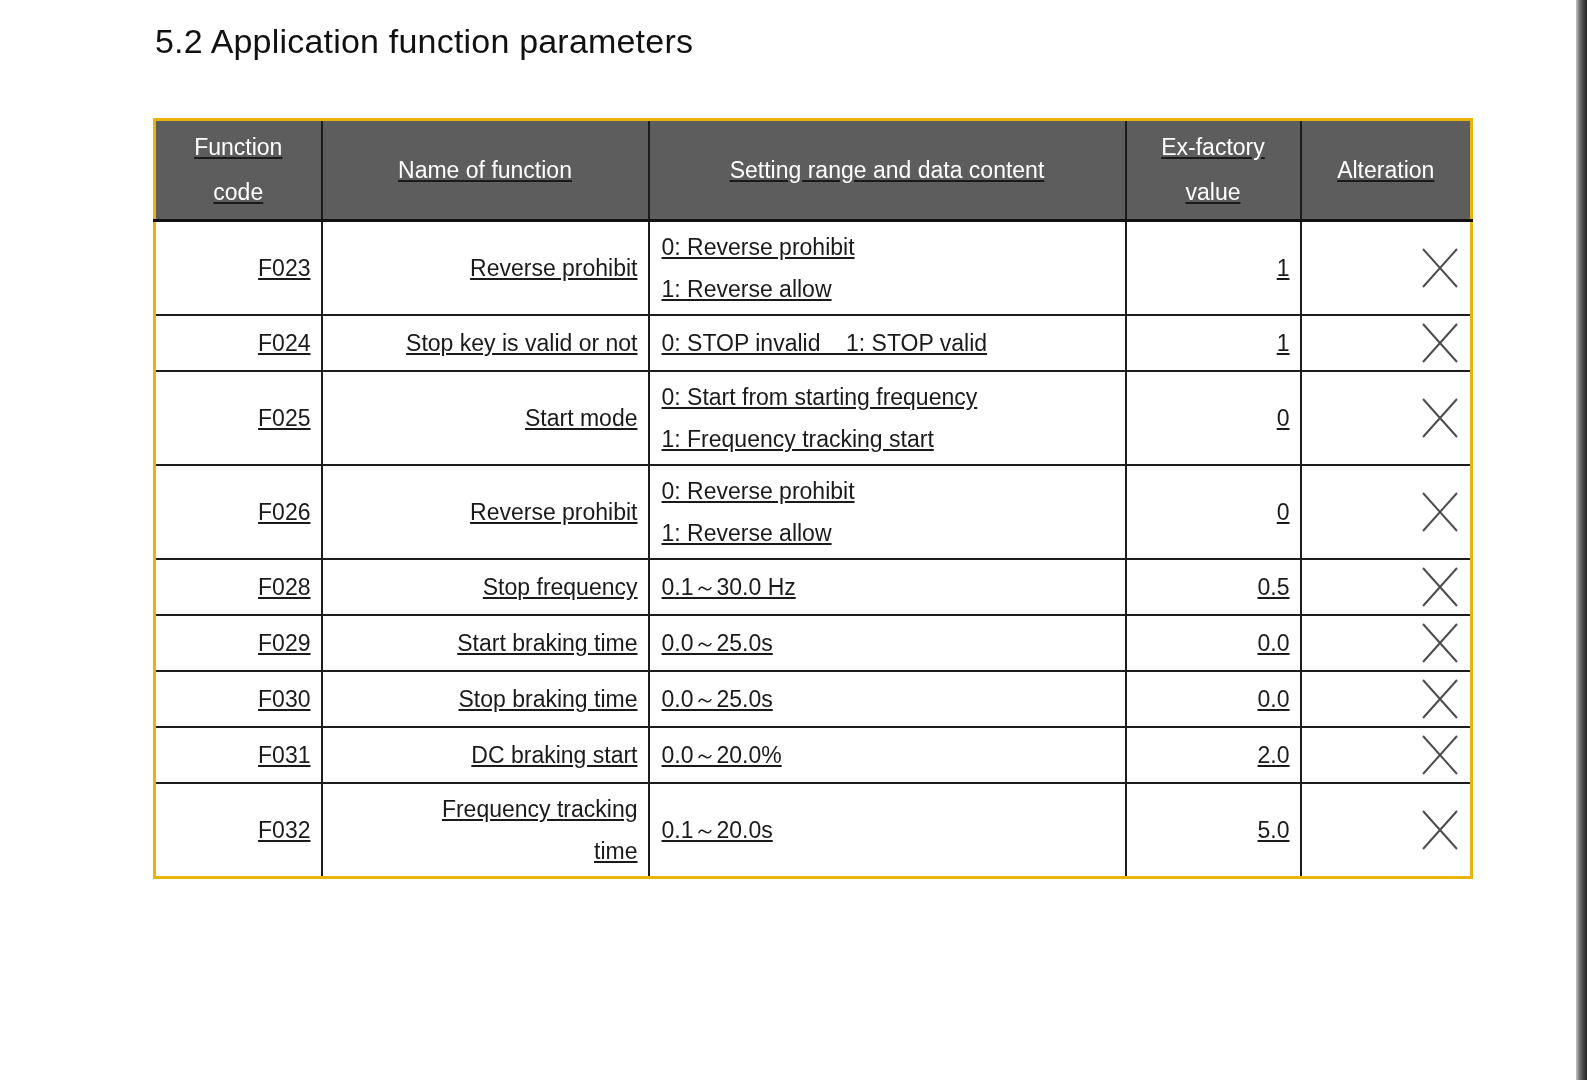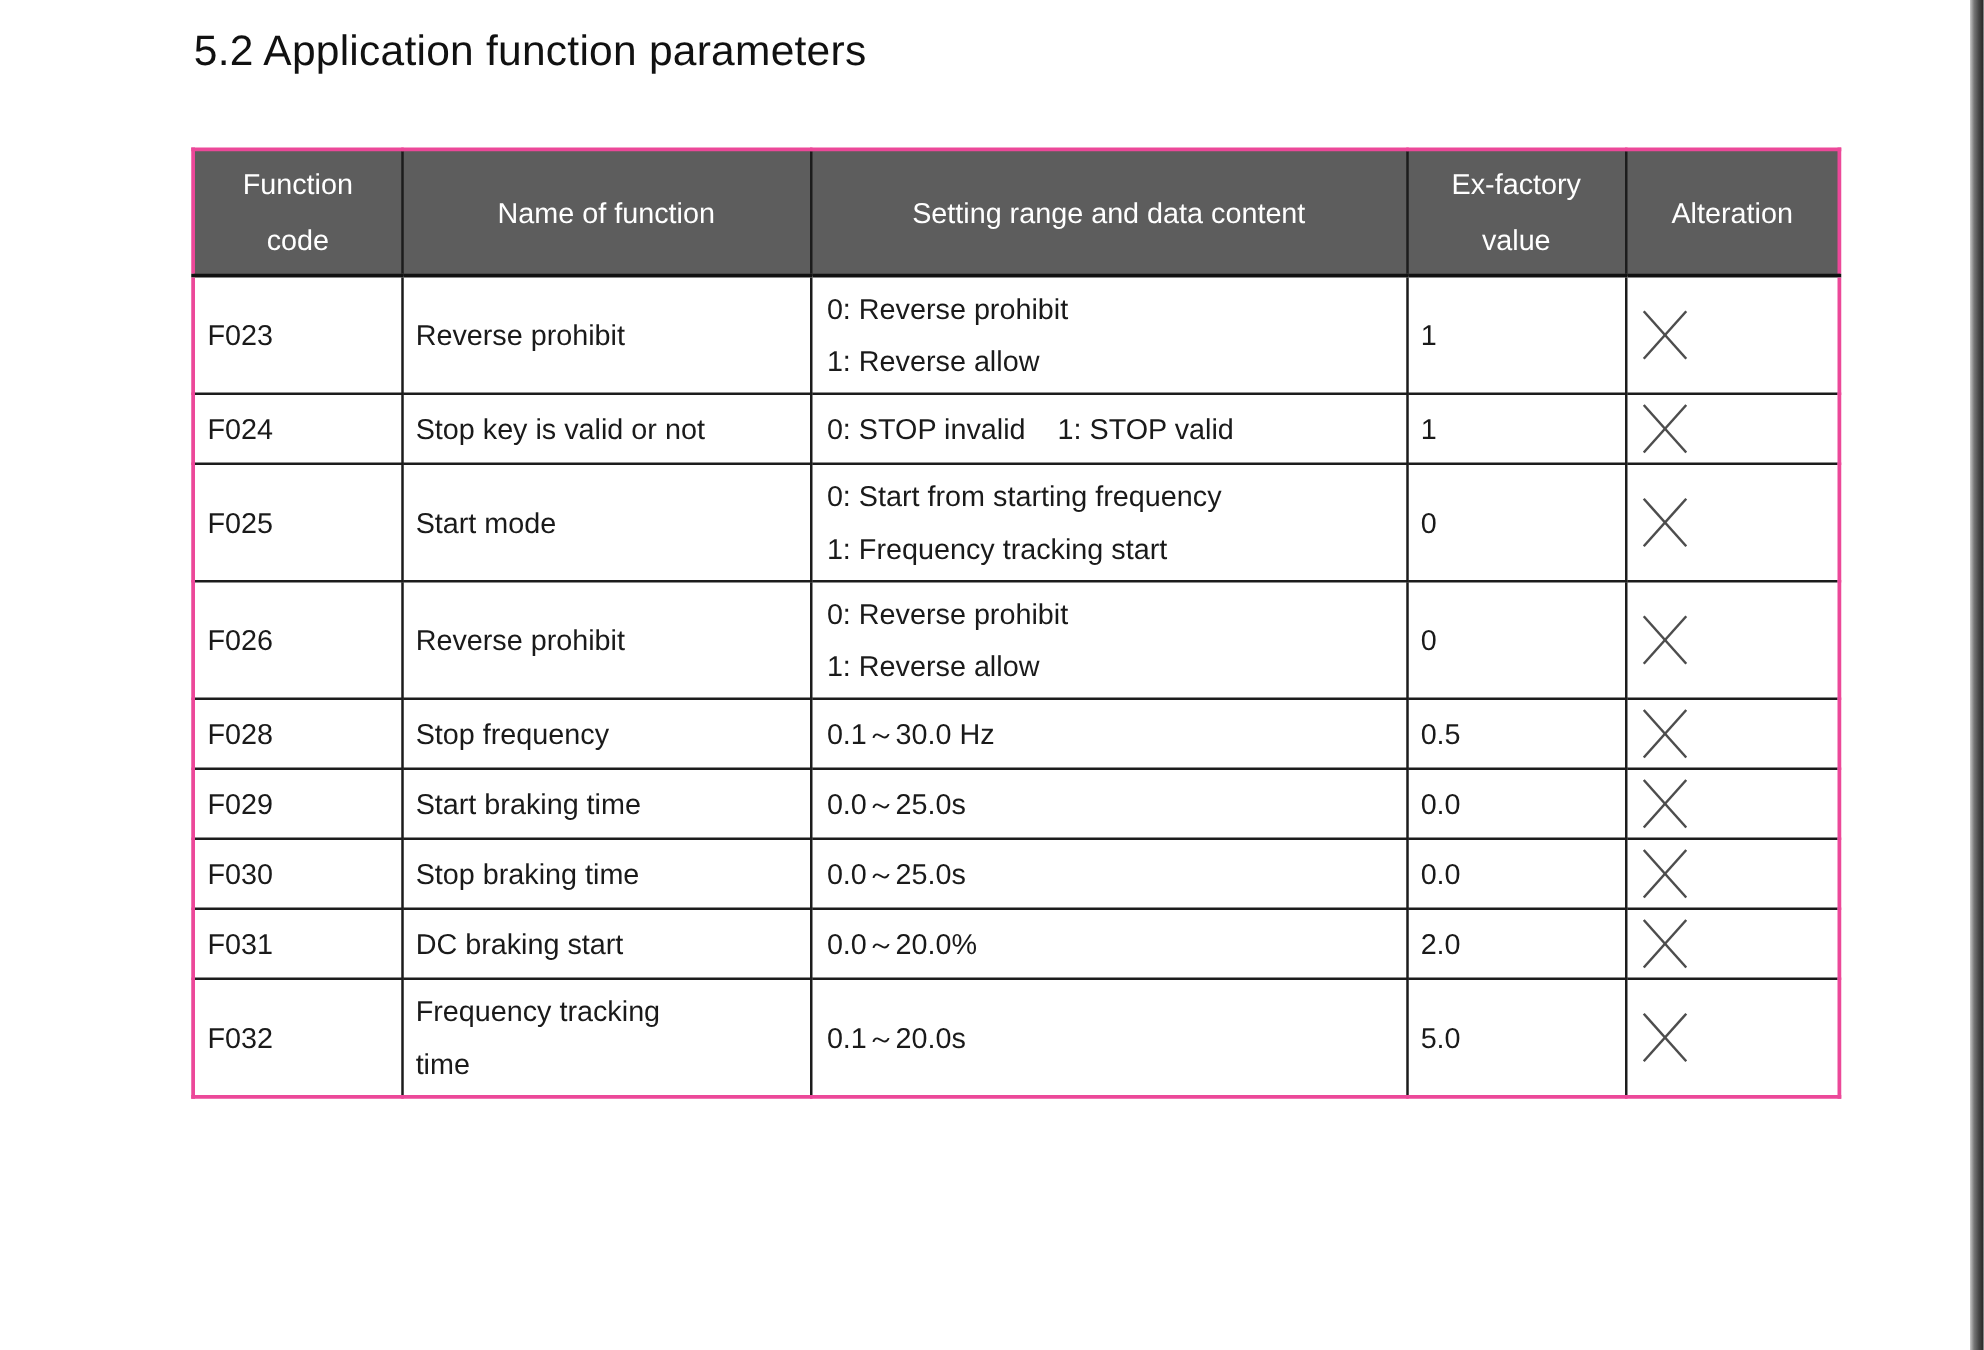--- a/index.html
+++ b/index.html
@@ -23,21 +23,22 @@
     font-size: 34px;
     font-weight: 500;
     letter-spacing: 0.2px;
     color: #111111;
     margin: 0 0 57px 2px;
   }
   table.params {
     border-collapse: collapse;
     table-layout: fixed;
     width: 1317px;
-    border: 3px solid #ec4899;
+    border: 3px solid #eab308;
+    text-decoration: underline;
   }
   col.c1 { width: 167px; }
   col.c2 { width: 327px; }
   col.c3 { width: 477px; }
   col.c4 { width: 175px; }
   col.c5 { width: 171px; }
   th, td {
     border: 2px solid #1c1c1c;
     vertical-align: middle;
   }
@@ -49,21 +50,21 @@
     line-height: 45px;
     height: 98px;
     padding: 0 8px;
     text-align: center;
     border-bottom: 3px solid #111111;
   }
   td {
     font-size: 23px;
     line-height: 42px;
     padding: 4px 10px;
-    text-align: left;
+    text-align: right;
     background: #ffffff;
   }
   tr.data-row { height: 52px; }
   td.setting {
     text-align: left;
     padding-left: 12px;
     white-space: pre;
   }
   .line { display: block; }
   .cross-icon {

